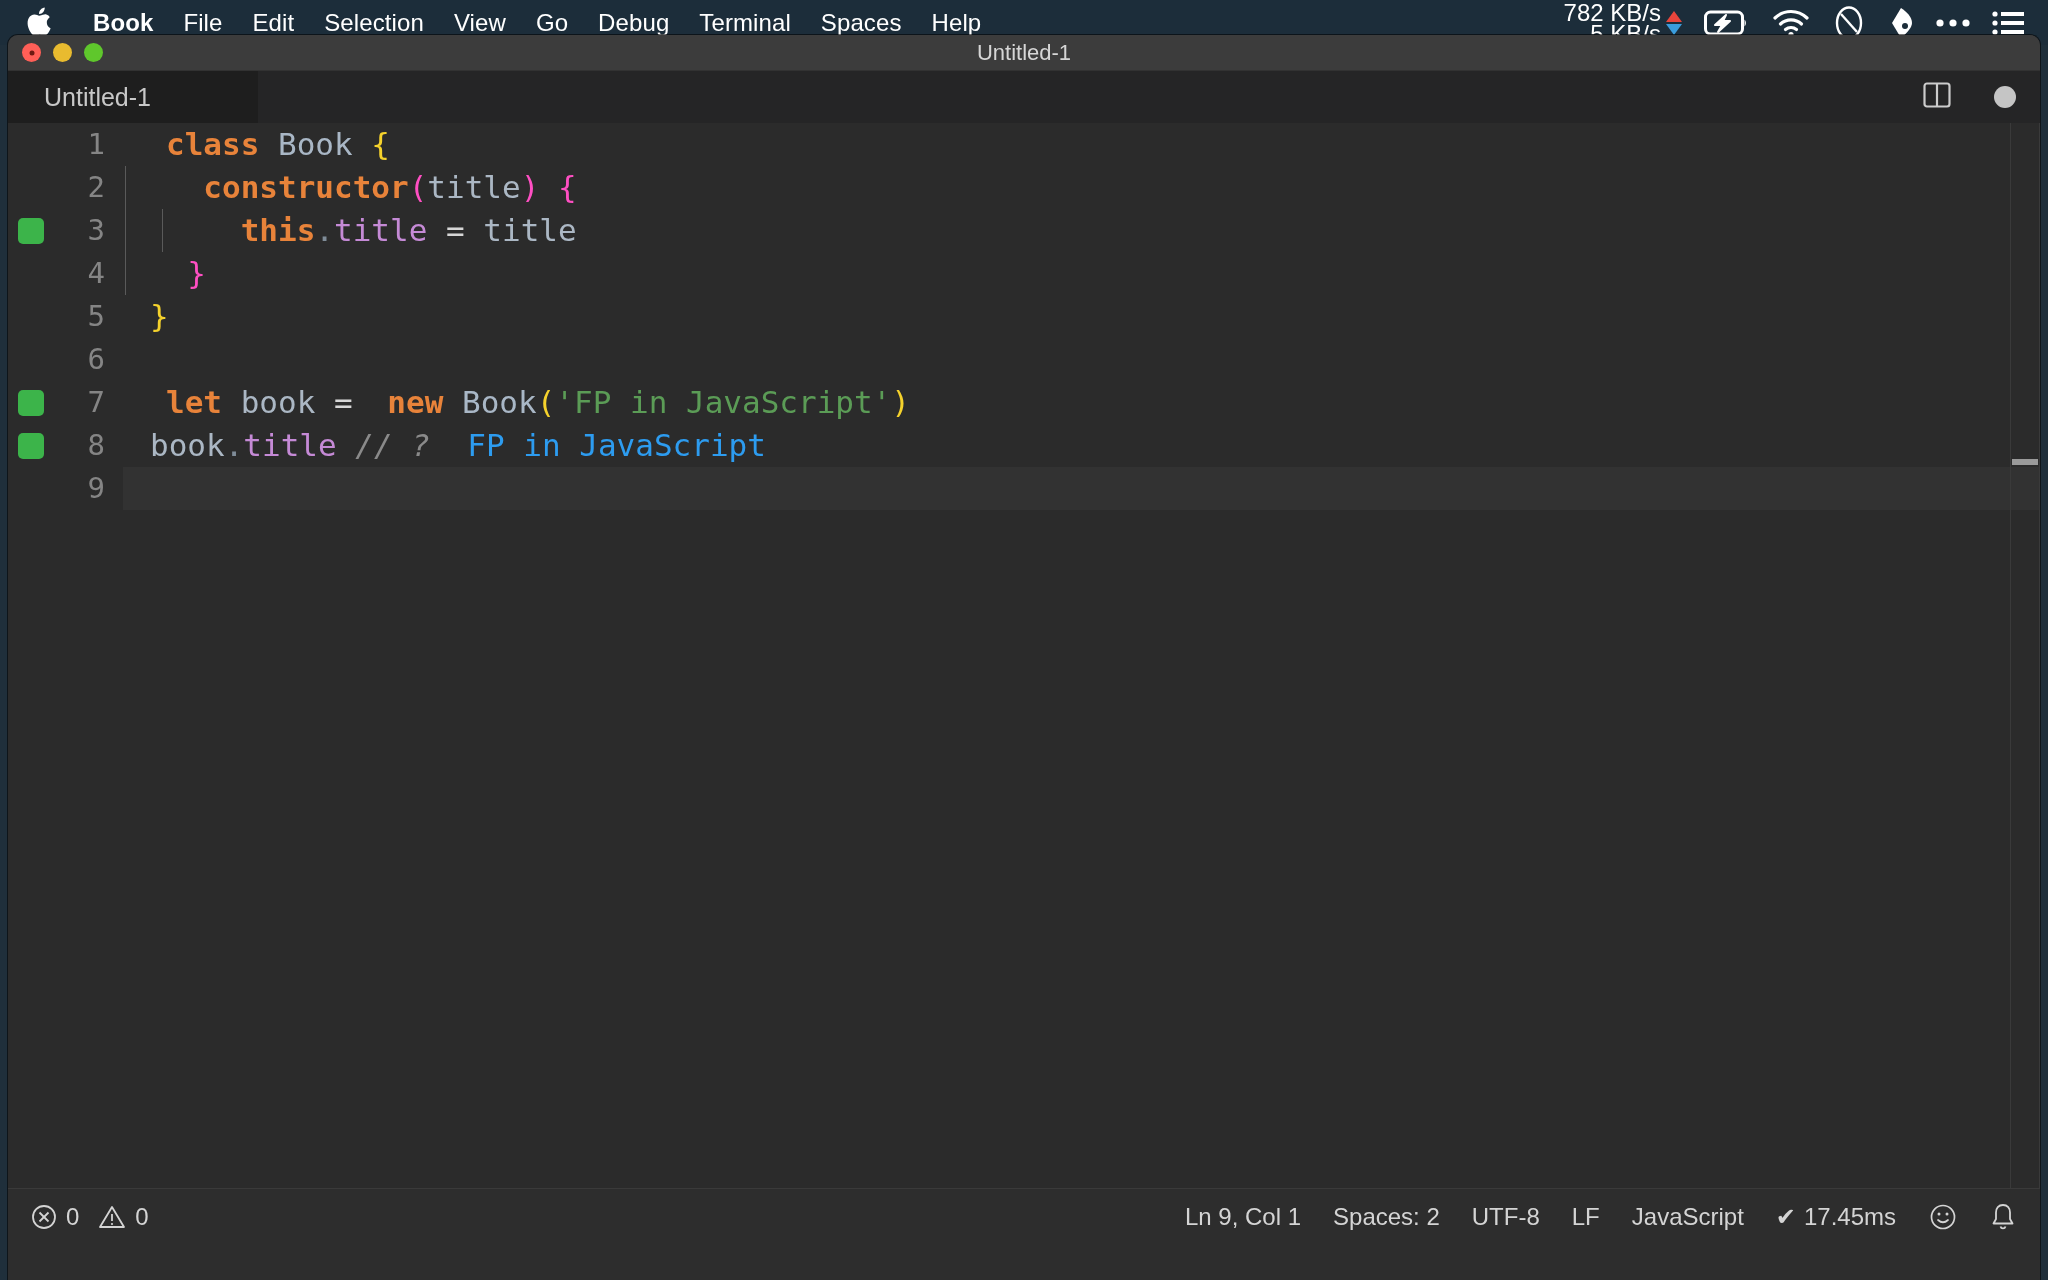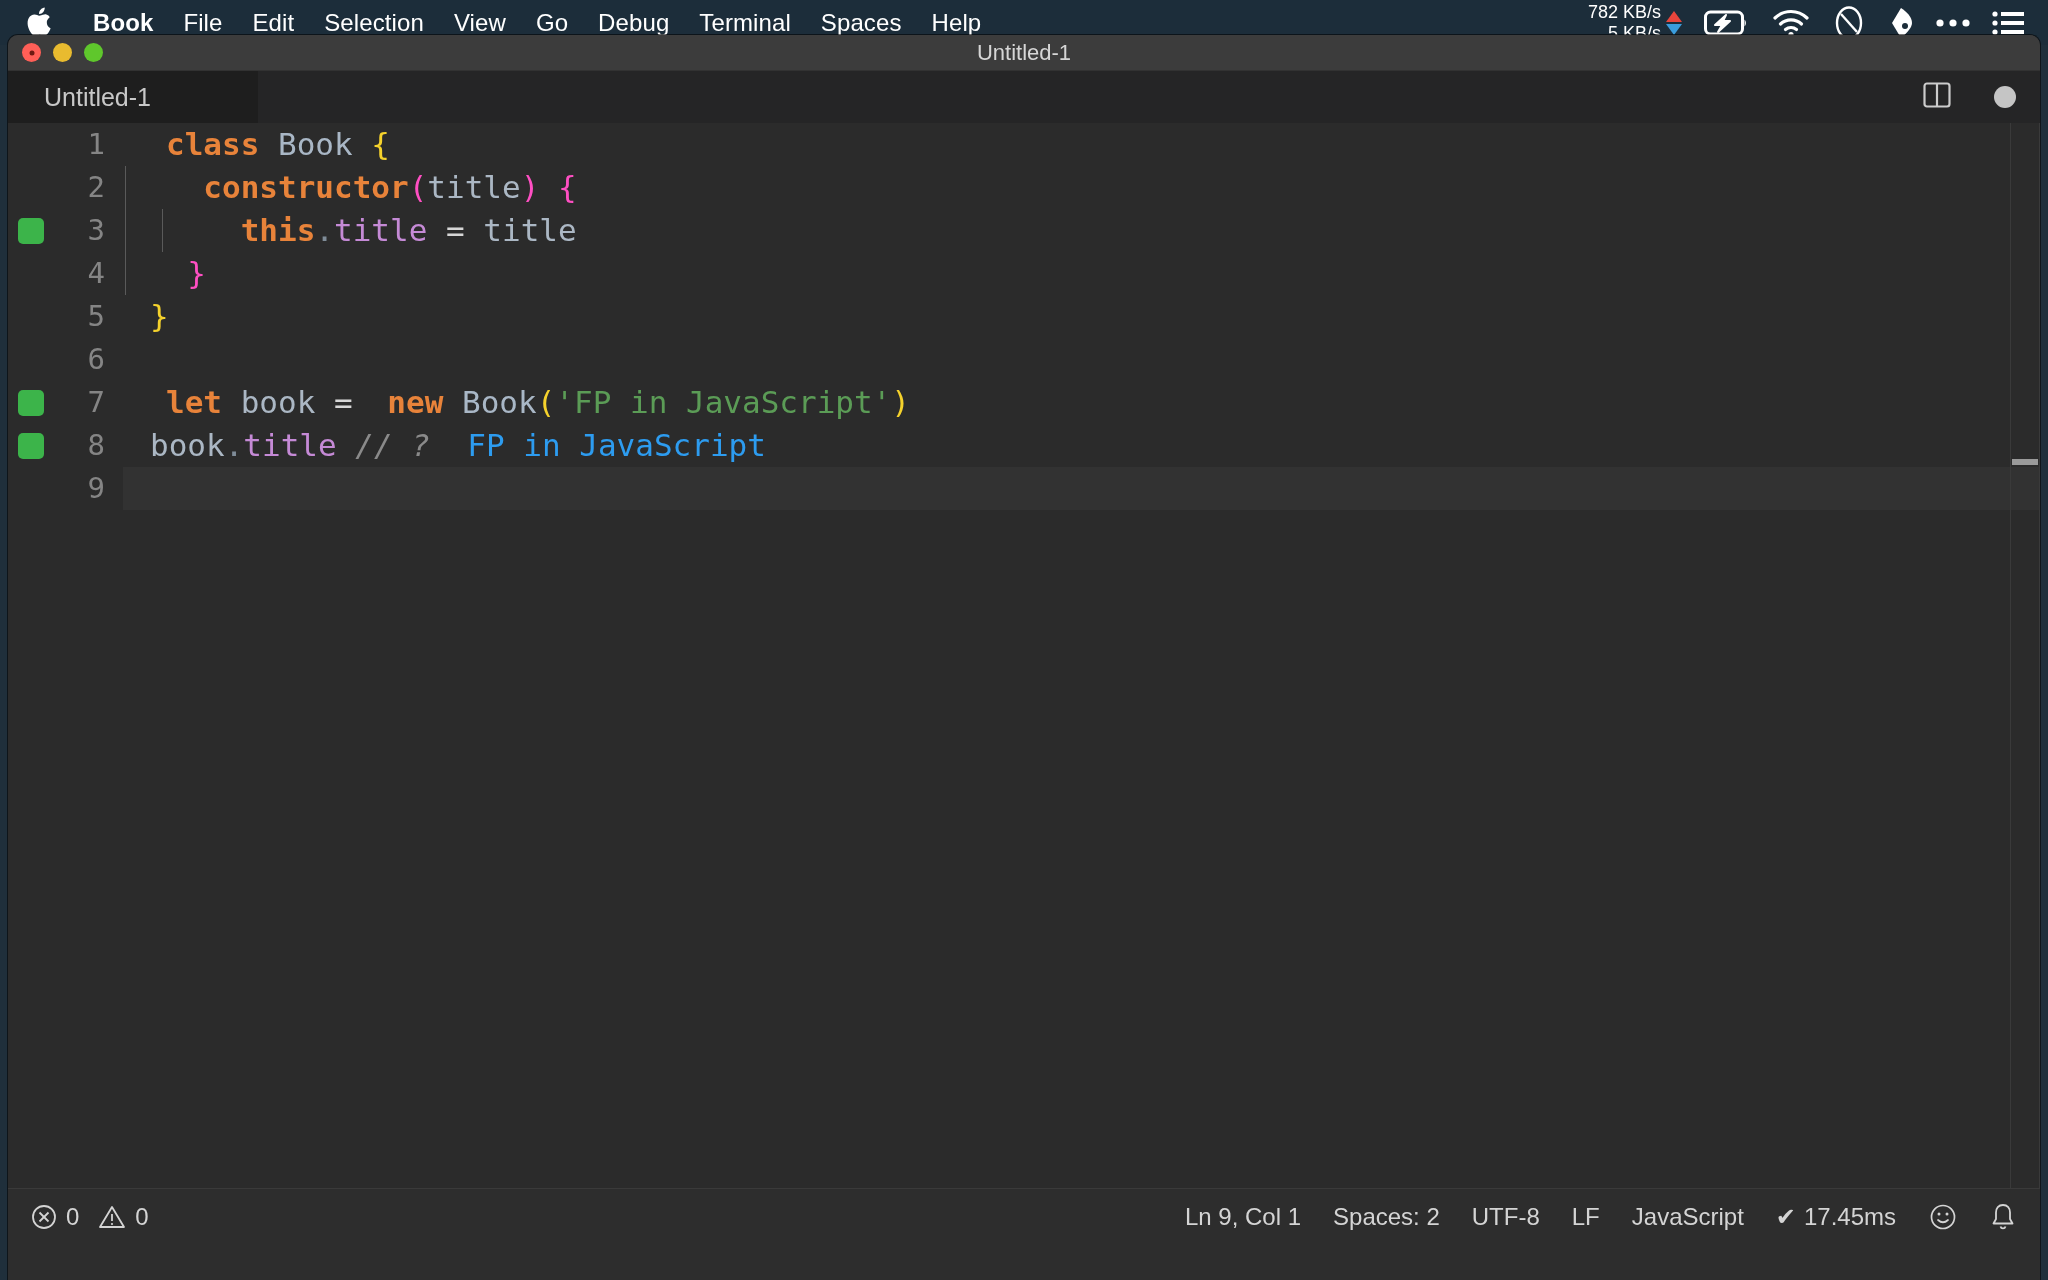--- a/index.html
+++ b/index.html
@@ -31,21 +31,21 @@
   .menu-item.bold{ font-weight:bold; }
   .menu-spacer{ flex:1 1 auto; }
 
   #menubar-right{ display:flex; align-items:center; gap:22px; padding-right:6px;}
   .net-rates{
     display:flex; align-items:center; gap:5px;
     font-size:0;
   }
   .net-rates .rates{
     display:flex; flex-direction:column; align-items:flex-end;
-    font-size:18px; line-height:21px; color:#ffffff; font-weight:500;
+    font-size:24px; line-height:21px; color:#ffffff; font-weight:500;
   }
   .net-rates .arrows{
     display:flex; flex-direction:column; align-items:center;
     line-height:0;
   }
   .tri-up{
     width:0;height:0;border-left:8px solid transparent;border-right:8px solid transparent;
     border-bottom:11px solid #e8453c; margin-bottom:2px;
   }
   .tri-down{

